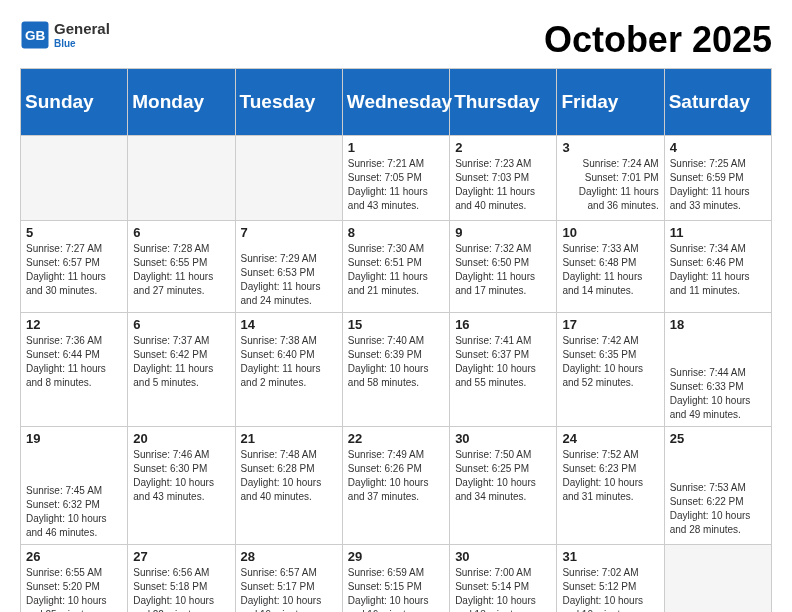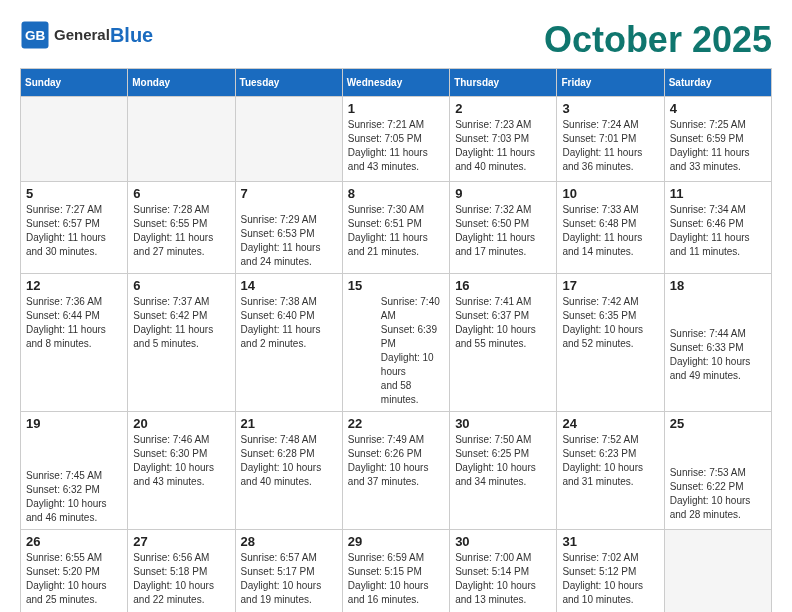--- a/index.html
+++ b/index.html
@@ -16,63 +16,62 @@
       align-items: flex-start;
       margin-bottom: 8px;
     }
     .logo {
       display: flex;
       align-items: center;
       gap: 4px;
     }
     .logo-text {
       display: flex;
-      flex-direction: row;
+      flex-direction: column;
       line-height: 1.1;
-      align-items: center;
     }
     .logo-general {
       font-size: 15px;
       font-weight: bold;
       color: #333;
     }
     .logo-blue {
-      font-size: 20px;
+      font-size: 10px;
       font-weight: bold;
       color: #1a6bbf;
     }
     .logo-icon {
       width: 30px;
       height: 30px;
     }
     .title-block {
       text-align: right;
     }
     .month-title {
       font-size: 36px;
       font-weight: bold;
-      color: #0f766e;
+      color: #000000;
       line-height: 1.1;
       text-align: center;
     }
     .subtitle {
       font-size: 14px;
       color: #444;
     }
     table {
       width: 100%;
       border-collapse: collapse;
       table-layout: fixed;
     }
     th {
       background-color: #1a6bbf;
       color: #fff;
-      font-size: 10px;
-      font-weight: bold;
-      padding: 8px 4px;
+      font-size: 19px;
+      font-weight: bold;
+      padding: 22px 4px;
       text-align: left;
       border: 1px solid #ccc;
     }
     td {
       border: 1px solid #ccc;
       vertical-align: top;
       padding: 4px 5px;
       font-size: 10.5px;
       color: #333;
       height: 85px;
@@ -138,21 +137,21 @@
         </td>
         <td>
           <div class="day-num">2</div>
           <div class="day-info" style="white-space: pre-line;">Sunrise: 7:23 AM
 Sunset: 7:03 PM
 Daylight: 11 hours
 and 40 minutes.</div>
         </td>
         <td>
           <div class="day-num">3</div>
-          <div class="day-info" style="white-space: pre-line;">Sunrise: 7:24 AM
+          <div class="day-info" style="white-space: pre-line; text-align: right;">Sunrise: 7:24 AM
 Sunset: 7:01 PM
 Daylight: 11 hours
 and 36 minutes.</div>
         </td>
         <td>
           <div class="day-num">4</div>
           <div class="day-info" style="white-space: pre-line;">Sunrise: 7:25 AM
 Sunset: 6:59 PM
 Daylight: 11 hours
 and 33 minutes.</div>
@@ -226,21 +225,21 @@
         </td>
         <td>
           <div class="day-num">14</div>
           <div class="day-info" style="white-space: pre-line;">Sunrise: 7:38 AM
 Sunset: 6:40 PM
 Daylight: 11 hours
 and 2 minutes.</div>
         </td>
         <td>
           <div class="day-num">15</div>
-          <div class="day-info" style="white-space: pre-line; margin-left: 33px;">Sunrise: 7:40 AM
+          <div class="day-info" style="white-space: pre-line;">Sunrise: 7:40 AM
 Sunset: 6:39 PM
 Daylight: 10 hours
 and 58 minutes.</div>
         </td>
         <td>
           <div class="day-num">16</div>
           <div class="day-info" style="white-space: pre-line;">Sunrise: 7:41 AM
 Sunset: 6:37 PM
 Daylight: 10 hours
 and 55 minutes.</div>

